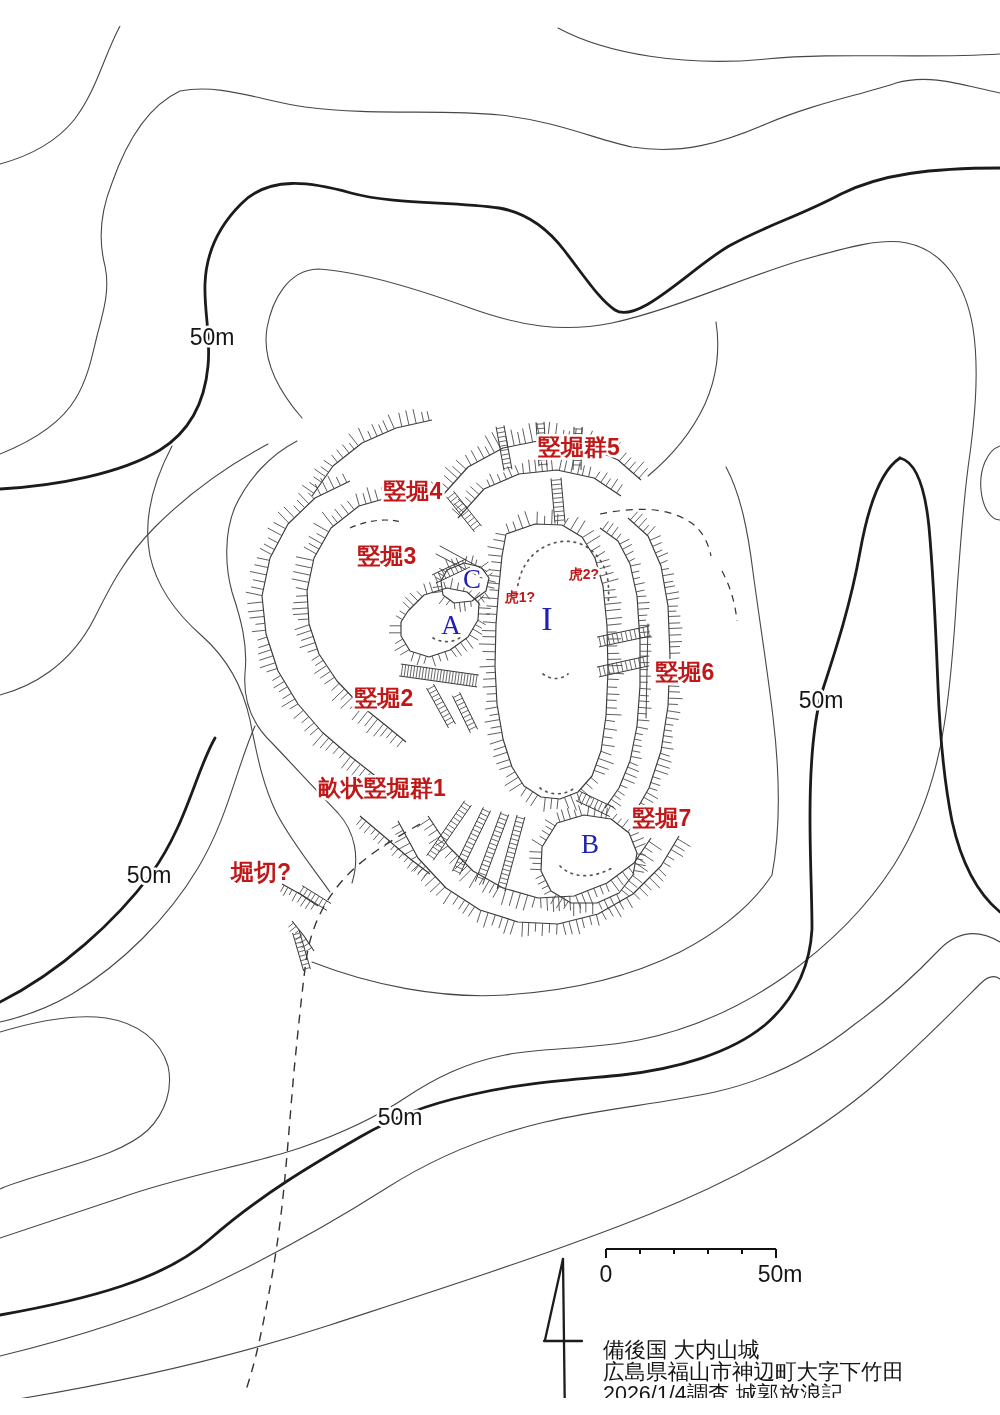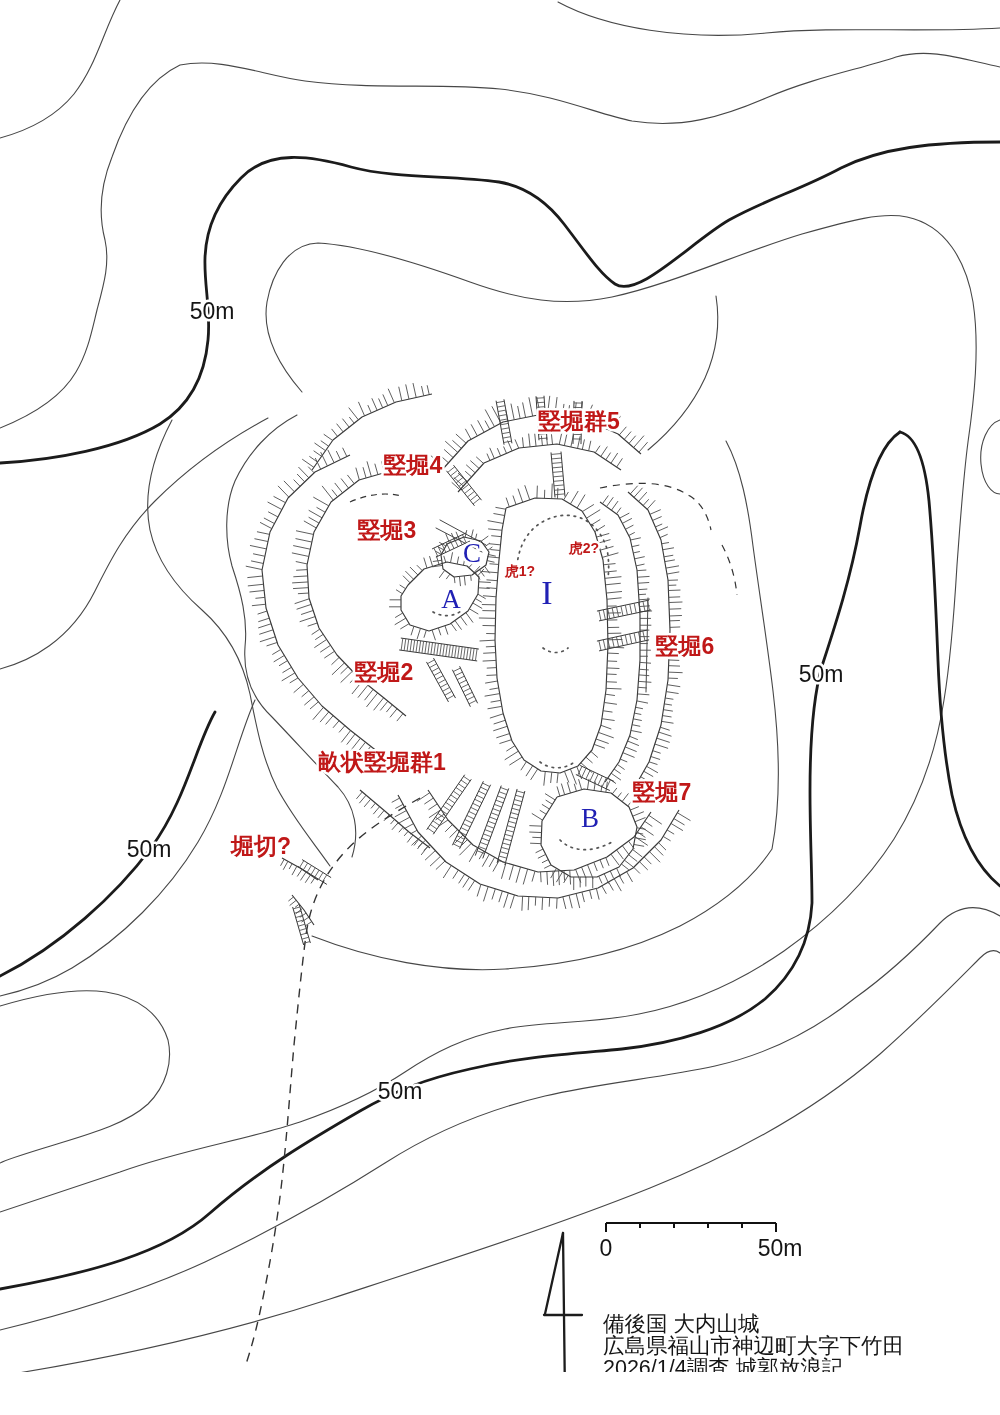--- a/index.html
+++ b/index.html
@@ -1,17 +1,17 @@
 <!DOCTYPE html>
 <html><head>
 <meta charset="utf-8">
 <style>
   html,body{margin:0;padding:0;background:#ffffff;}
   body{font-family:"Liberation Sans","DejaVu Sans",sans-serif;}
-  #stage{position:relative;width:1000px;height:1372px;background:#0369a1;overflow:hidden;}
+  #stage{position:relative;width:1000px;height:1372px;background:#0369a1;overflow:hidden;margin-top:26px;}
   svg{display:block;}
   text{user-select:none;}
   .halo{paint-order:stroke;stroke:#ffffff;stroke-width:5px;stroke-linejoin:round;}
 </style>
 </head>
 <body>
 
 <div id="stage">
   <svg id="map-svg" width="1000" height="1415" viewBox="0 0 1000 1415" xmlns="http://www.w3.org/2000/svg">
       <rect x="0" y="0" width="1000" height="1415" fill="#ffffff"></rect>

